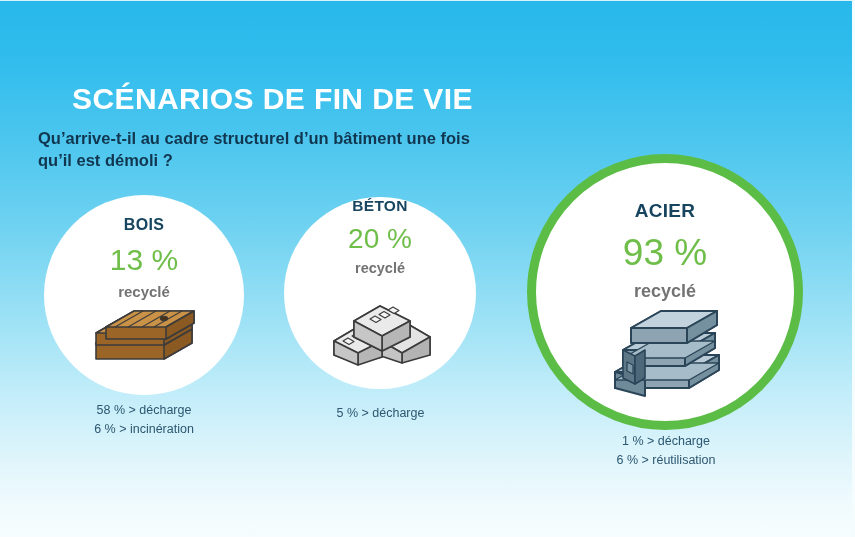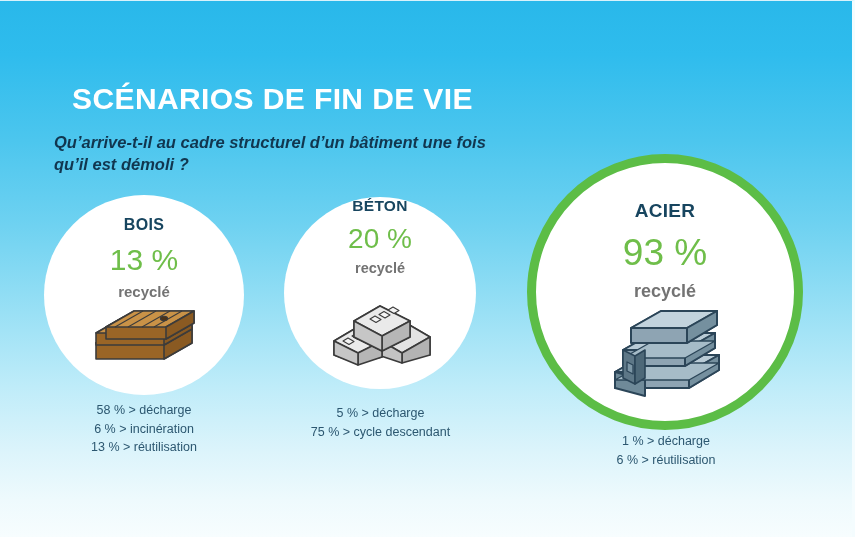--- a/index.html
+++ b/index.html
@@ -41,23 +41,22 @@
     color: #ffffff;
     letter-spacing: 0.4px;
     margin: 0 0 12px 34px;
     line-height: 1.05;
   }
   .subtitle {
     font-size: 16.5px;
     font-weight: bold;
     color: #11364f;
     line-height: 1.34;
-    margin: 16px;
+    margin: 0;
     max-width: 455px;
-    font-style: italic;
   }
 
   
   .circle {
     position: absolute;
     border-radius: 50%;
     background: #ffffff;
     box-sizing: border-box;
   }
   .circle.highlight {
@@ -235,26 +234,24 @@
             <polygon points="26,62 32,65 32,74 26,71" fill="#7d97a6" stroke-width="1.3"></polygon>
           </g>
         </svg>
       </div>
     </div>
   </div>
 
   <div class="fate-list" id="fate-bois">
     <div class="fate-line">58 % &gt; décharge</div>
     <div class="fate-line">6 % &gt; incinération</div>
-    <div class="fate-line">13 % &gt; réutilisation</div>
   </div>
 
   <div class="fate-list" id="fate-beton">
     <div class="fate-line">5 % &gt; décharge</div>
-    <div class="fate-line">75 % &gt; cycle descendant</div>
   </div>
 
   <div class="fate-list" id="fate-acier">
     <div class="fate-line">1 % &gt; décharge</div>
     <div class="fate-line">6 % &gt; réutilisation</div>
   </div>
 
 </div>
 
 </body></html>

